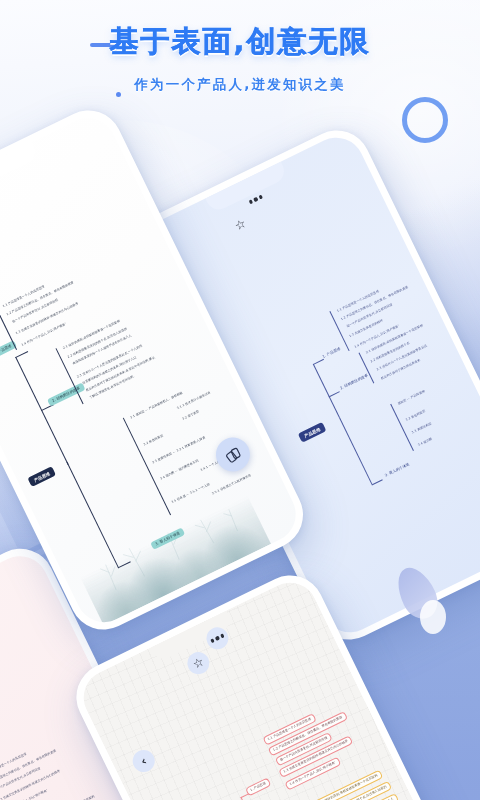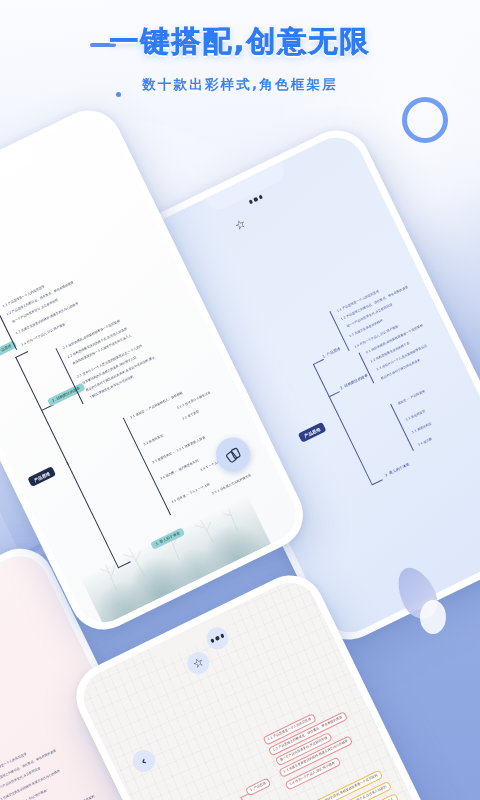--- a/index.html
+++ b/index.html
@@ -124,22 +124,22 @@
     <div class="dash" style="width:5px;left:0;top:0;height:5px;border-radius:50%;"></div>
   </div>
 
   <div class="stripes">
     <div class="stripe" style="top:0;left:0;"></div>
     <div class="stripe" style="top:11px;left:3px;opacity:.55;"></div>
     <div class="stripe" style="top:22px;left:6px;opacity:.4;"></div>
   </div>
 
   <div class="title-wrap">
-    <div class="title">一键搭配,创意无限</div>
-    <div class="subtitle">数十款出彩样式,角色框架层</div>
+    <div class="title">基于表面,创意无限</div>
+    <div class="subtitle">作为一个产品人,迸发知识之美</div>
   </div>
 
   <div class="phone" style="left:-30px;top:130px;width:252px;height:480px;transform:rotate(-26deg);z-index:22;">
     <div class="screen" style="background:linear-gradient(160deg,#ffffff 0%,#fdfdfd 40%,#f7f9fb 100%);">
       <div class="notch"></div>
 
       <div class="trees"></div>
       <svg class="twigs" viewBox="0 0 200 60" preserveAspectRatio="none">
         <g stroke="#8fb0b6" stroke-width="0.7" fill="none" opacity="0.7">
           <path d="M20 60 L22 22 M22 34 L14 24 M22 40 L31 30"></path>

